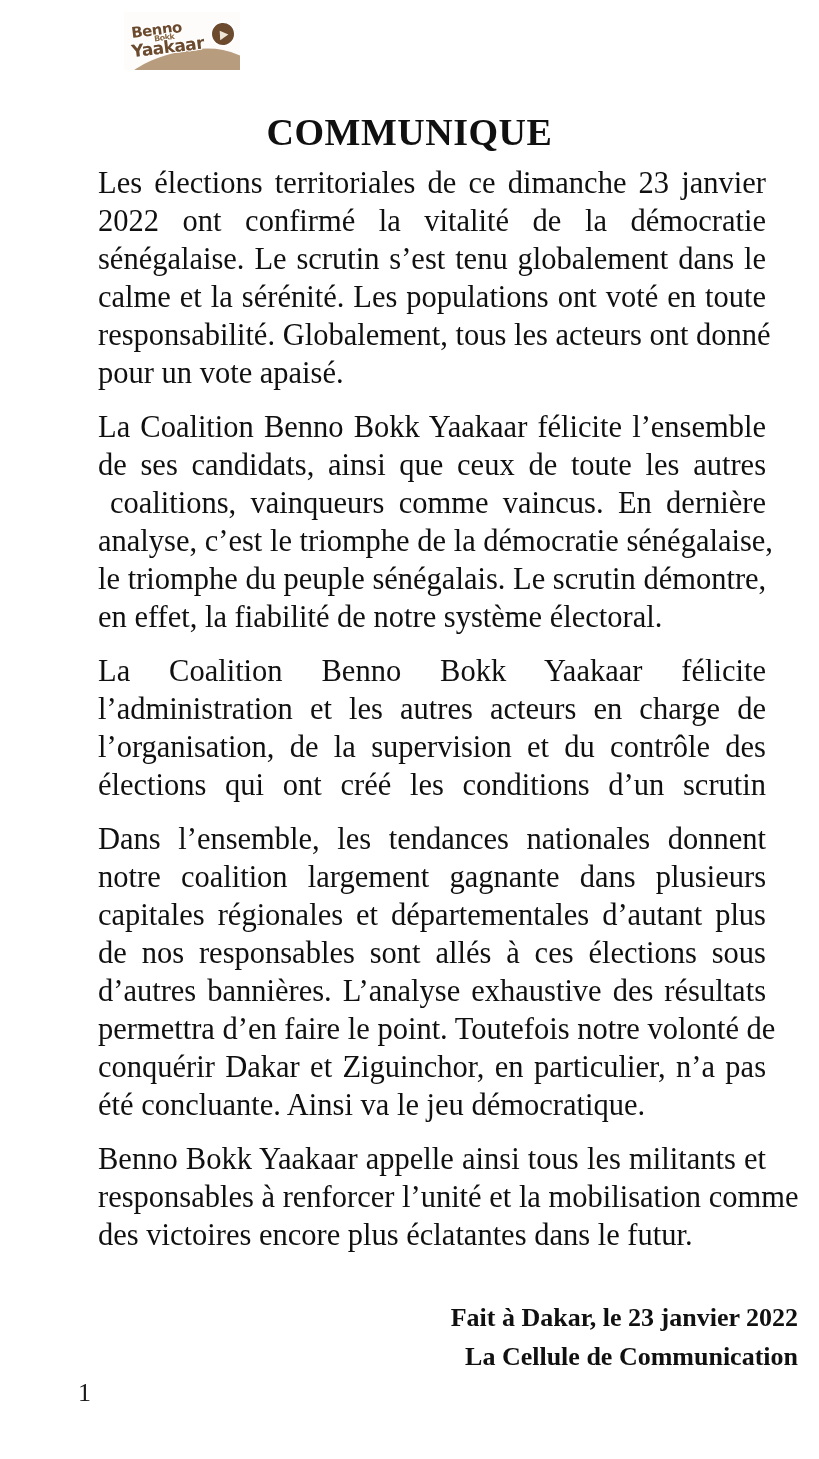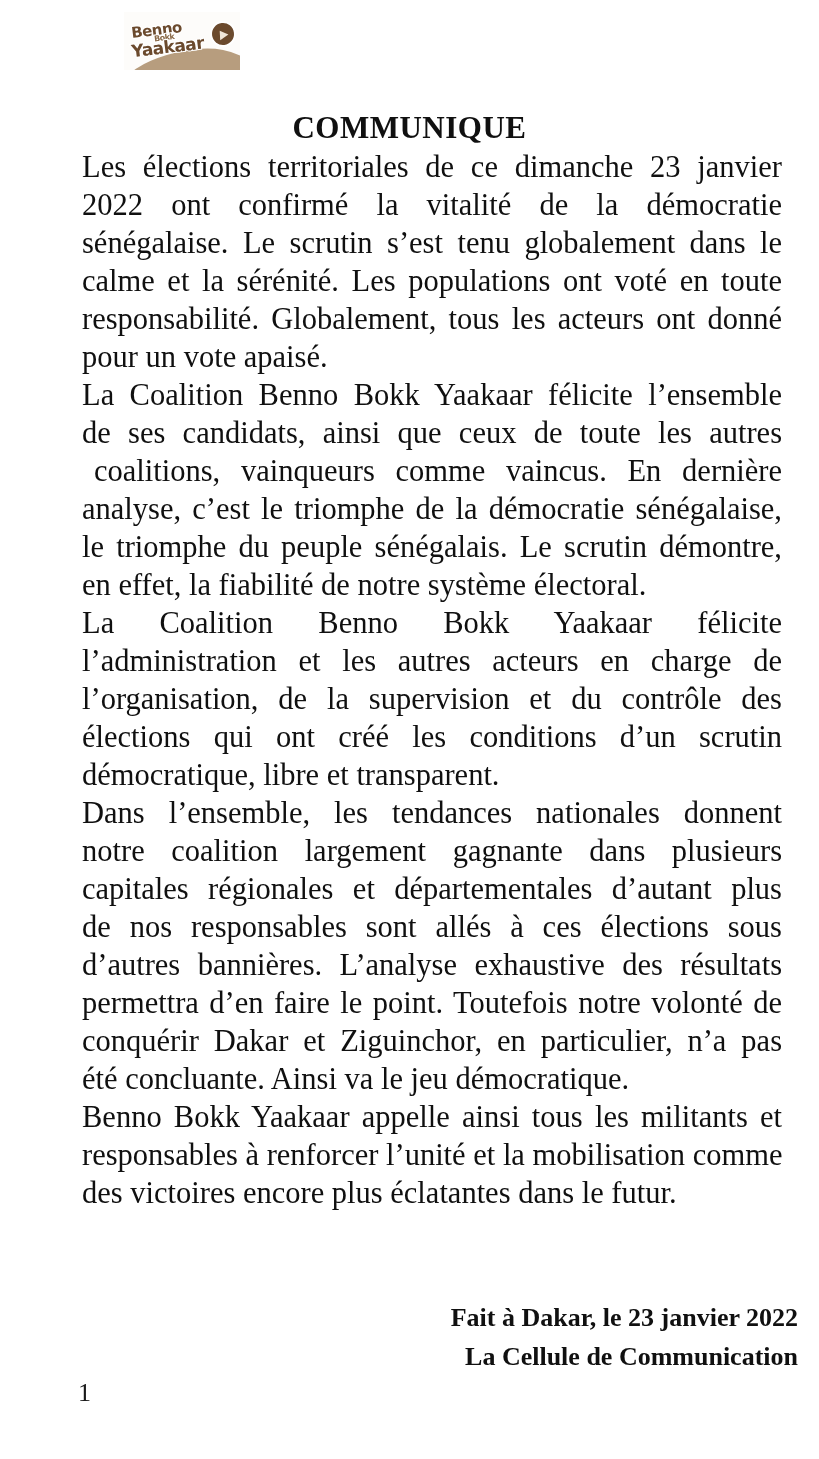--- a/index.html
+++ b/index.html
@@ -105,34 +105,34 @@
     transform: rotate(-28deg);
   }
 
   
   .title {
     position: absolute;
     left: 0;
     top: 110px;
     width: 819px;
     text-align: center;
-    font-size: 31px;
+    font-size: 38px;
     font-weight: bold;
     letter-spacing: 0.5px;
   }
 
   
   .body-block {
     position: absolute;
     left: 82px;
     top: 148px;
     width: 700px;
   }
   .para {
-    margin: 0;
+    margin: 16px;
     text-align: justify;
     text-justify: inter-word;
     font-size: 30.5px;
     line-height: 38px;
     hyphens: none;
   }
   .para:last-child { text-align: left; }
 
   
   .line {
@@ -205,21 +205,20 @@
       <span class="line">analyse, c’est le triomphe de la démocratie sénégalaise,</span>
       <span class="line">le triomphe du peuple sénégalais. Le scrutin démontre,</span>
       <span class="line flush">en effet, la fiabilité de notre système électoral.</span>
     </p>
 
     <p class="para">
       <span class="line">La Coalition Benno Bokk Yaakaar félicite</span>
       <span class="line">l’administration et les autres acteurs en charge de</span>
       <span class="line">l’organisation, de la supervision et du contrôle des</span>
       <span class="line">élections qui ont créé les conditions d’un scrutin</span>
-      <span class="line flush">démocratique, libre et transparent.</span>
     </p>
 
     <p class="para">
       <span class="line">Dans l’ensemble, les tendances nationales donnent</span>
       <span class="line">notre coalition largement gagnante dans plusieurs</span>
       <span class="line">capitales régionales et départementales d’autant plus</span>
       <span class="line">de nos responsables sont allés à ces élections sous</span>
       <span class="line">d’autres bannières. L’analyse exhaustive des résultats</span>
       <span class="line">permettra d’en faire le point. Toutefois notre volonté de</span>
       <span class="line">conquérir Dakar et Ziguinchor, en particulier, n’a pas</span>

